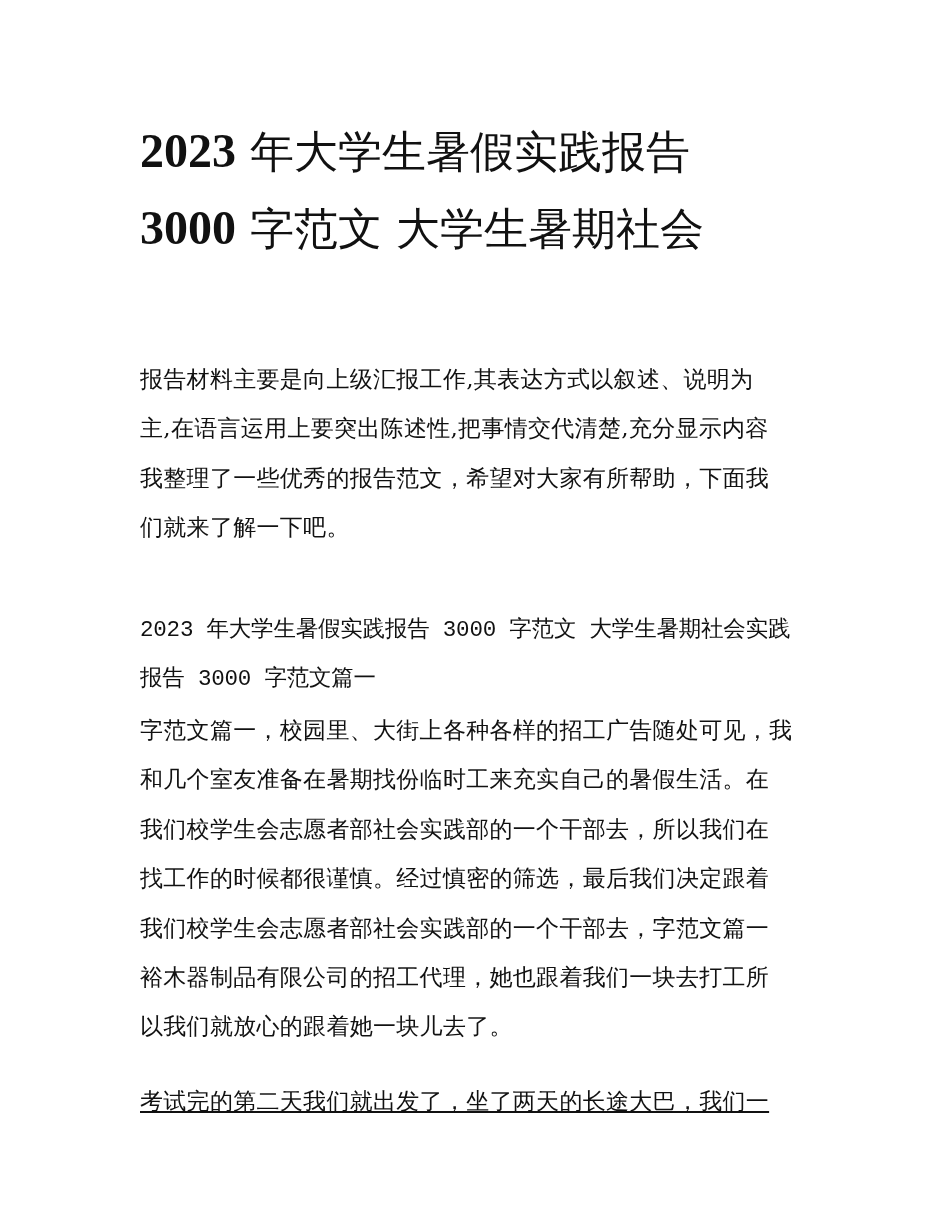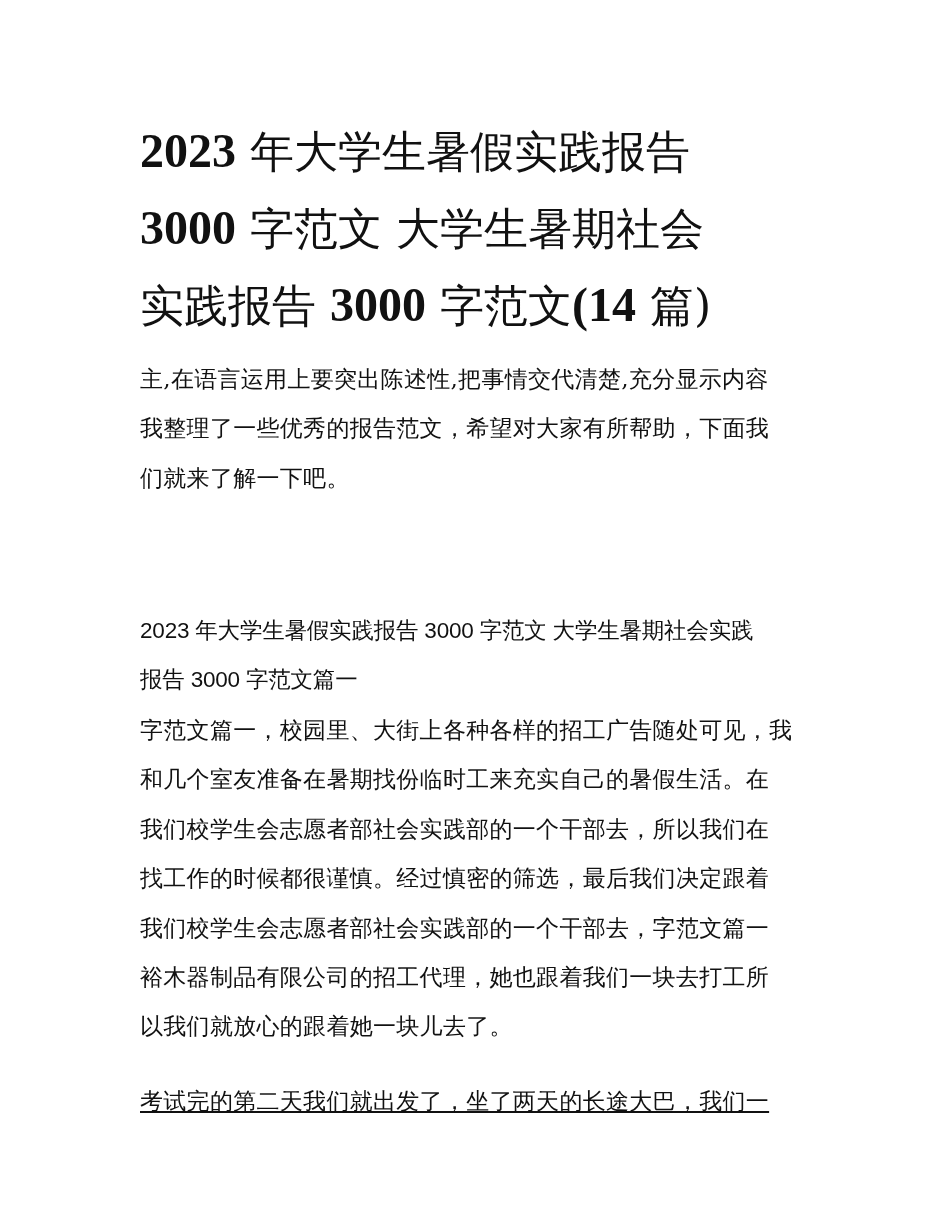--- a/index.html
+++ b/index.html
@@ -52,41 +52,41 @@
     }
     .line {
       display: block;
       height: 49.4px;
       line-height: 49.4px;
       font-size: 23px;
       white-space: nowrap;
       letter-spacing: 0.3px;
     }
     .line.heading {
-      font-family: Liberation Sans, sans-serif;
+      font-family: Liberation Mono, monospace;
       font-size: 22.5px;
       letter-spacing: -0.2px;
     }
     #intro { top: 355px; }
     #section-heading { top: 606px; }
     #para-1 { top: 706px; }
     #para-2 { top: 1077px; text-decoration: underline; }
   </style>
 </head>
 <body>
 
 <div class="page">
 
   <h1 class="title">
     <span class="title-line"><b>2023</b><span> 年大学生暑假实践报告</span></span>
     <span class="title-line"><b>3000</b><span> 字范文 大学生暑期社会</span></span>
-    <span class="title-line"><span>实践报告 </span><b>3000</b><span> 字范文</span><b>(14</b><span> 篇)</span></span>
   </h1>
 
   <div class="body-block" id="intro">
+    <span class="line">报告材料主要是向上级汇报工作,其表达方式以叙述、说明为</span>
     <span class="line">主,在语言运用上要突出陈述性,把事情交代清楚,充分显示内容</span>
     <span class="line">我整理了一些优秀的报告范文，希望对大家有所帮助，下面我</span>
     <span class="line">们就来了解一下吧。</span>
   </div>
 
   <div class="body-block" id="section-heading">
     <span class="line heading">2023 年大学生暑假实践报告 3000 字范文 大学生暑期社会实践</span>
     <span class="line heading">报告 3000 字范文篇一</span>
   </div>
 

